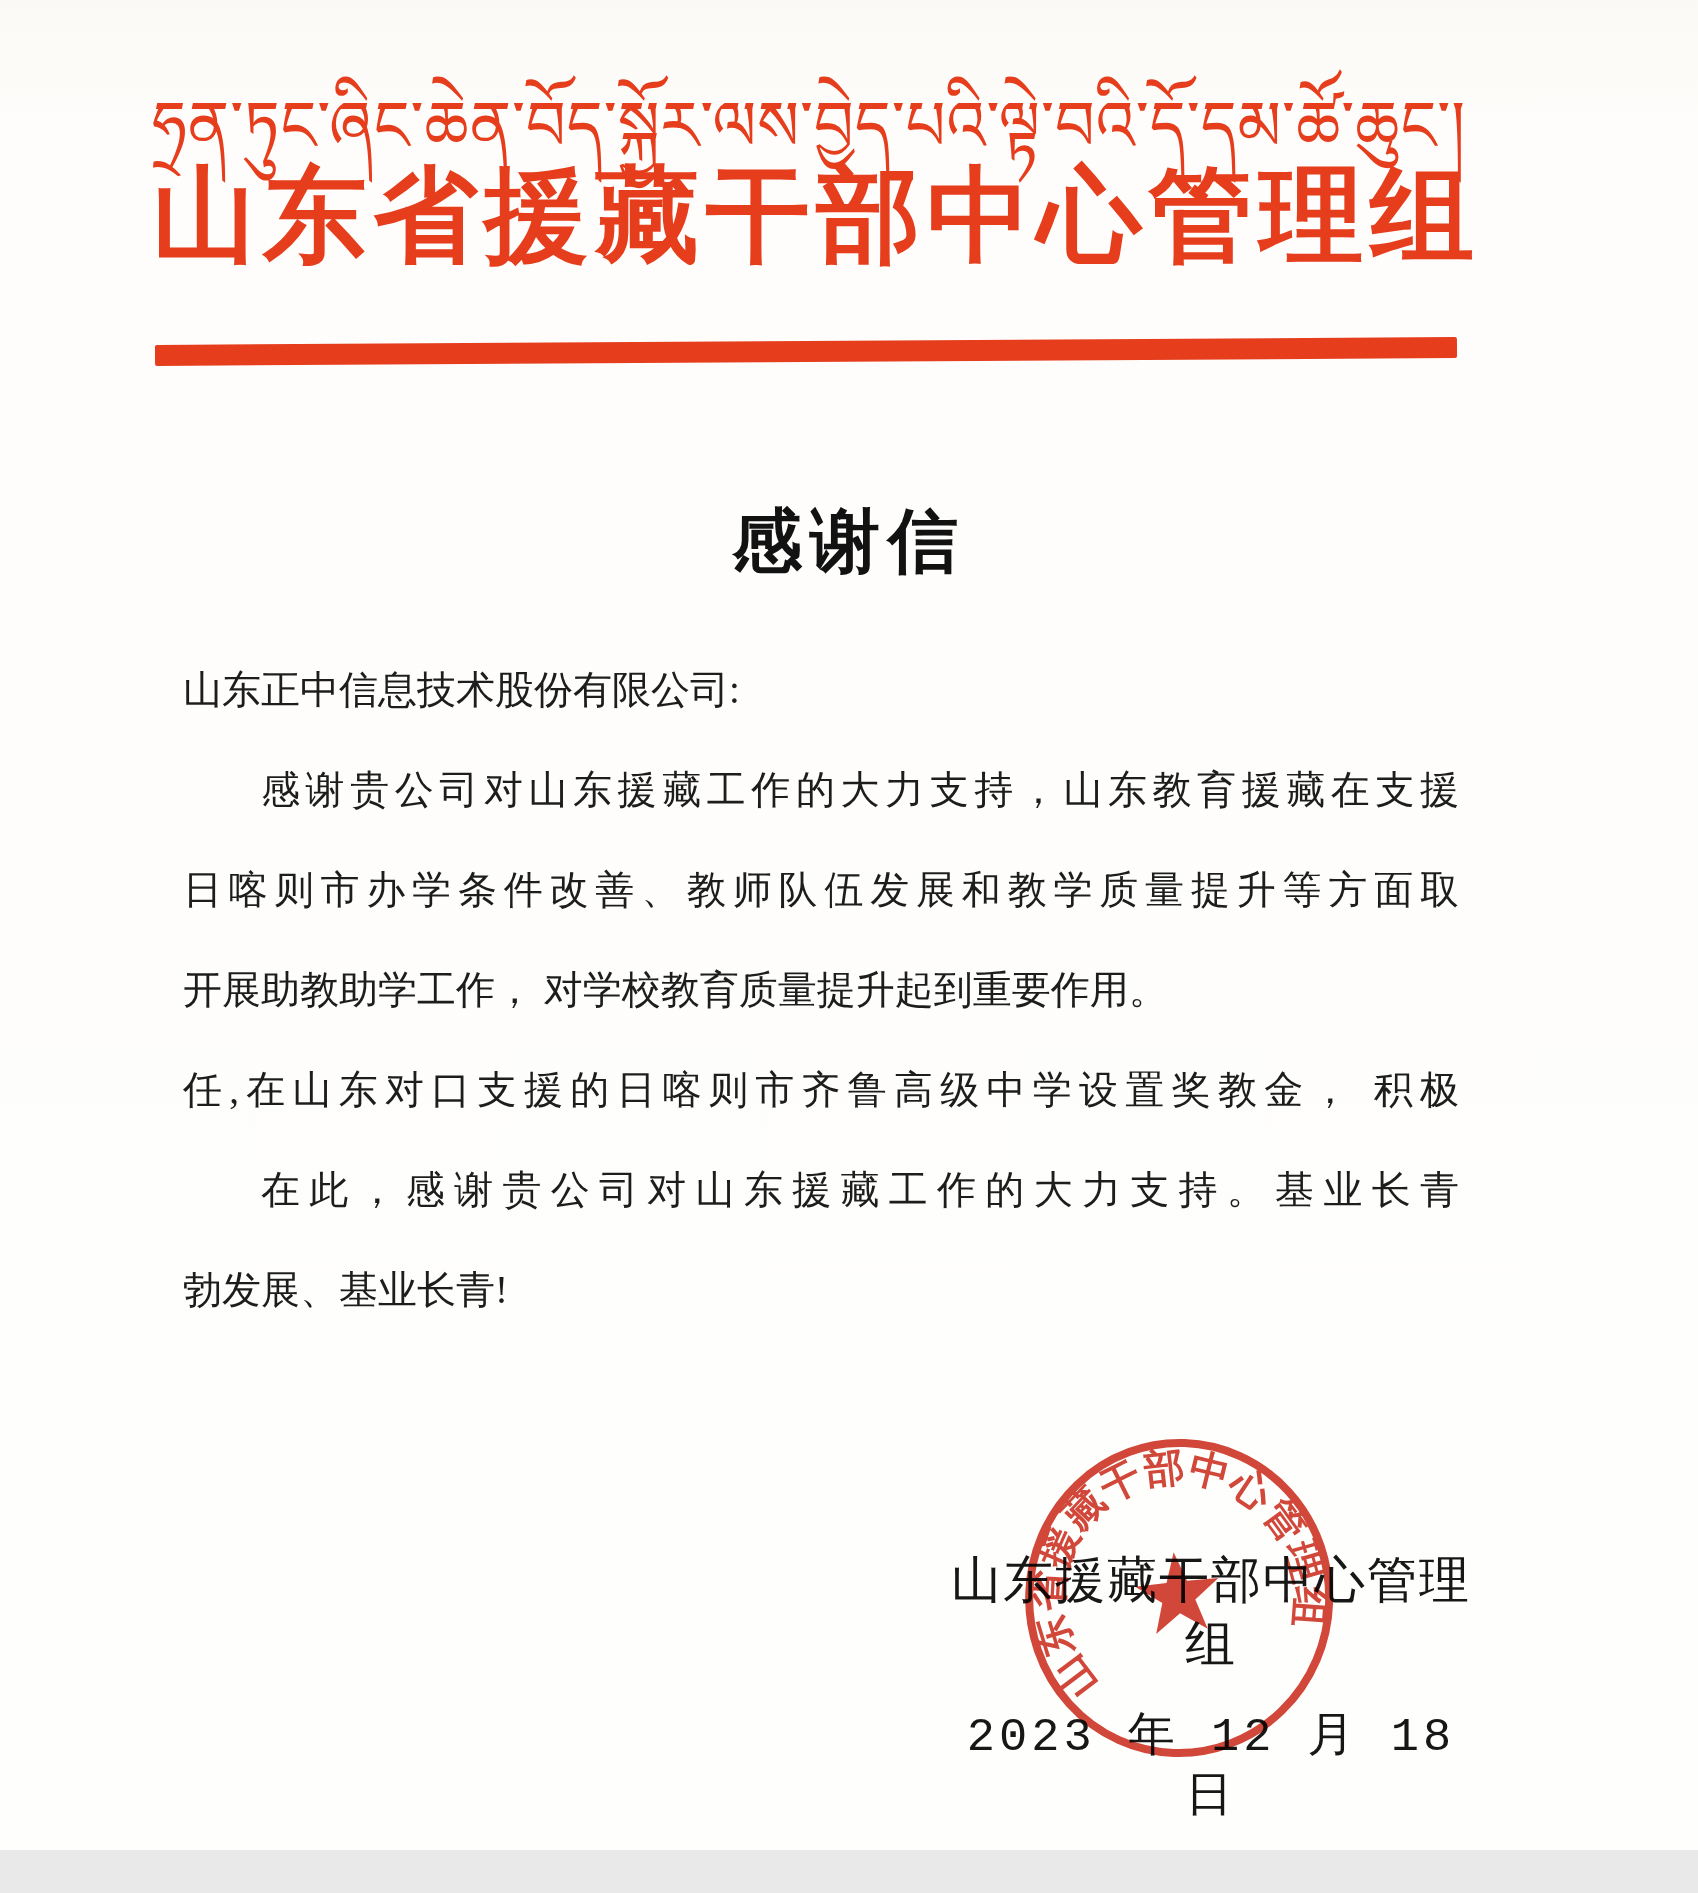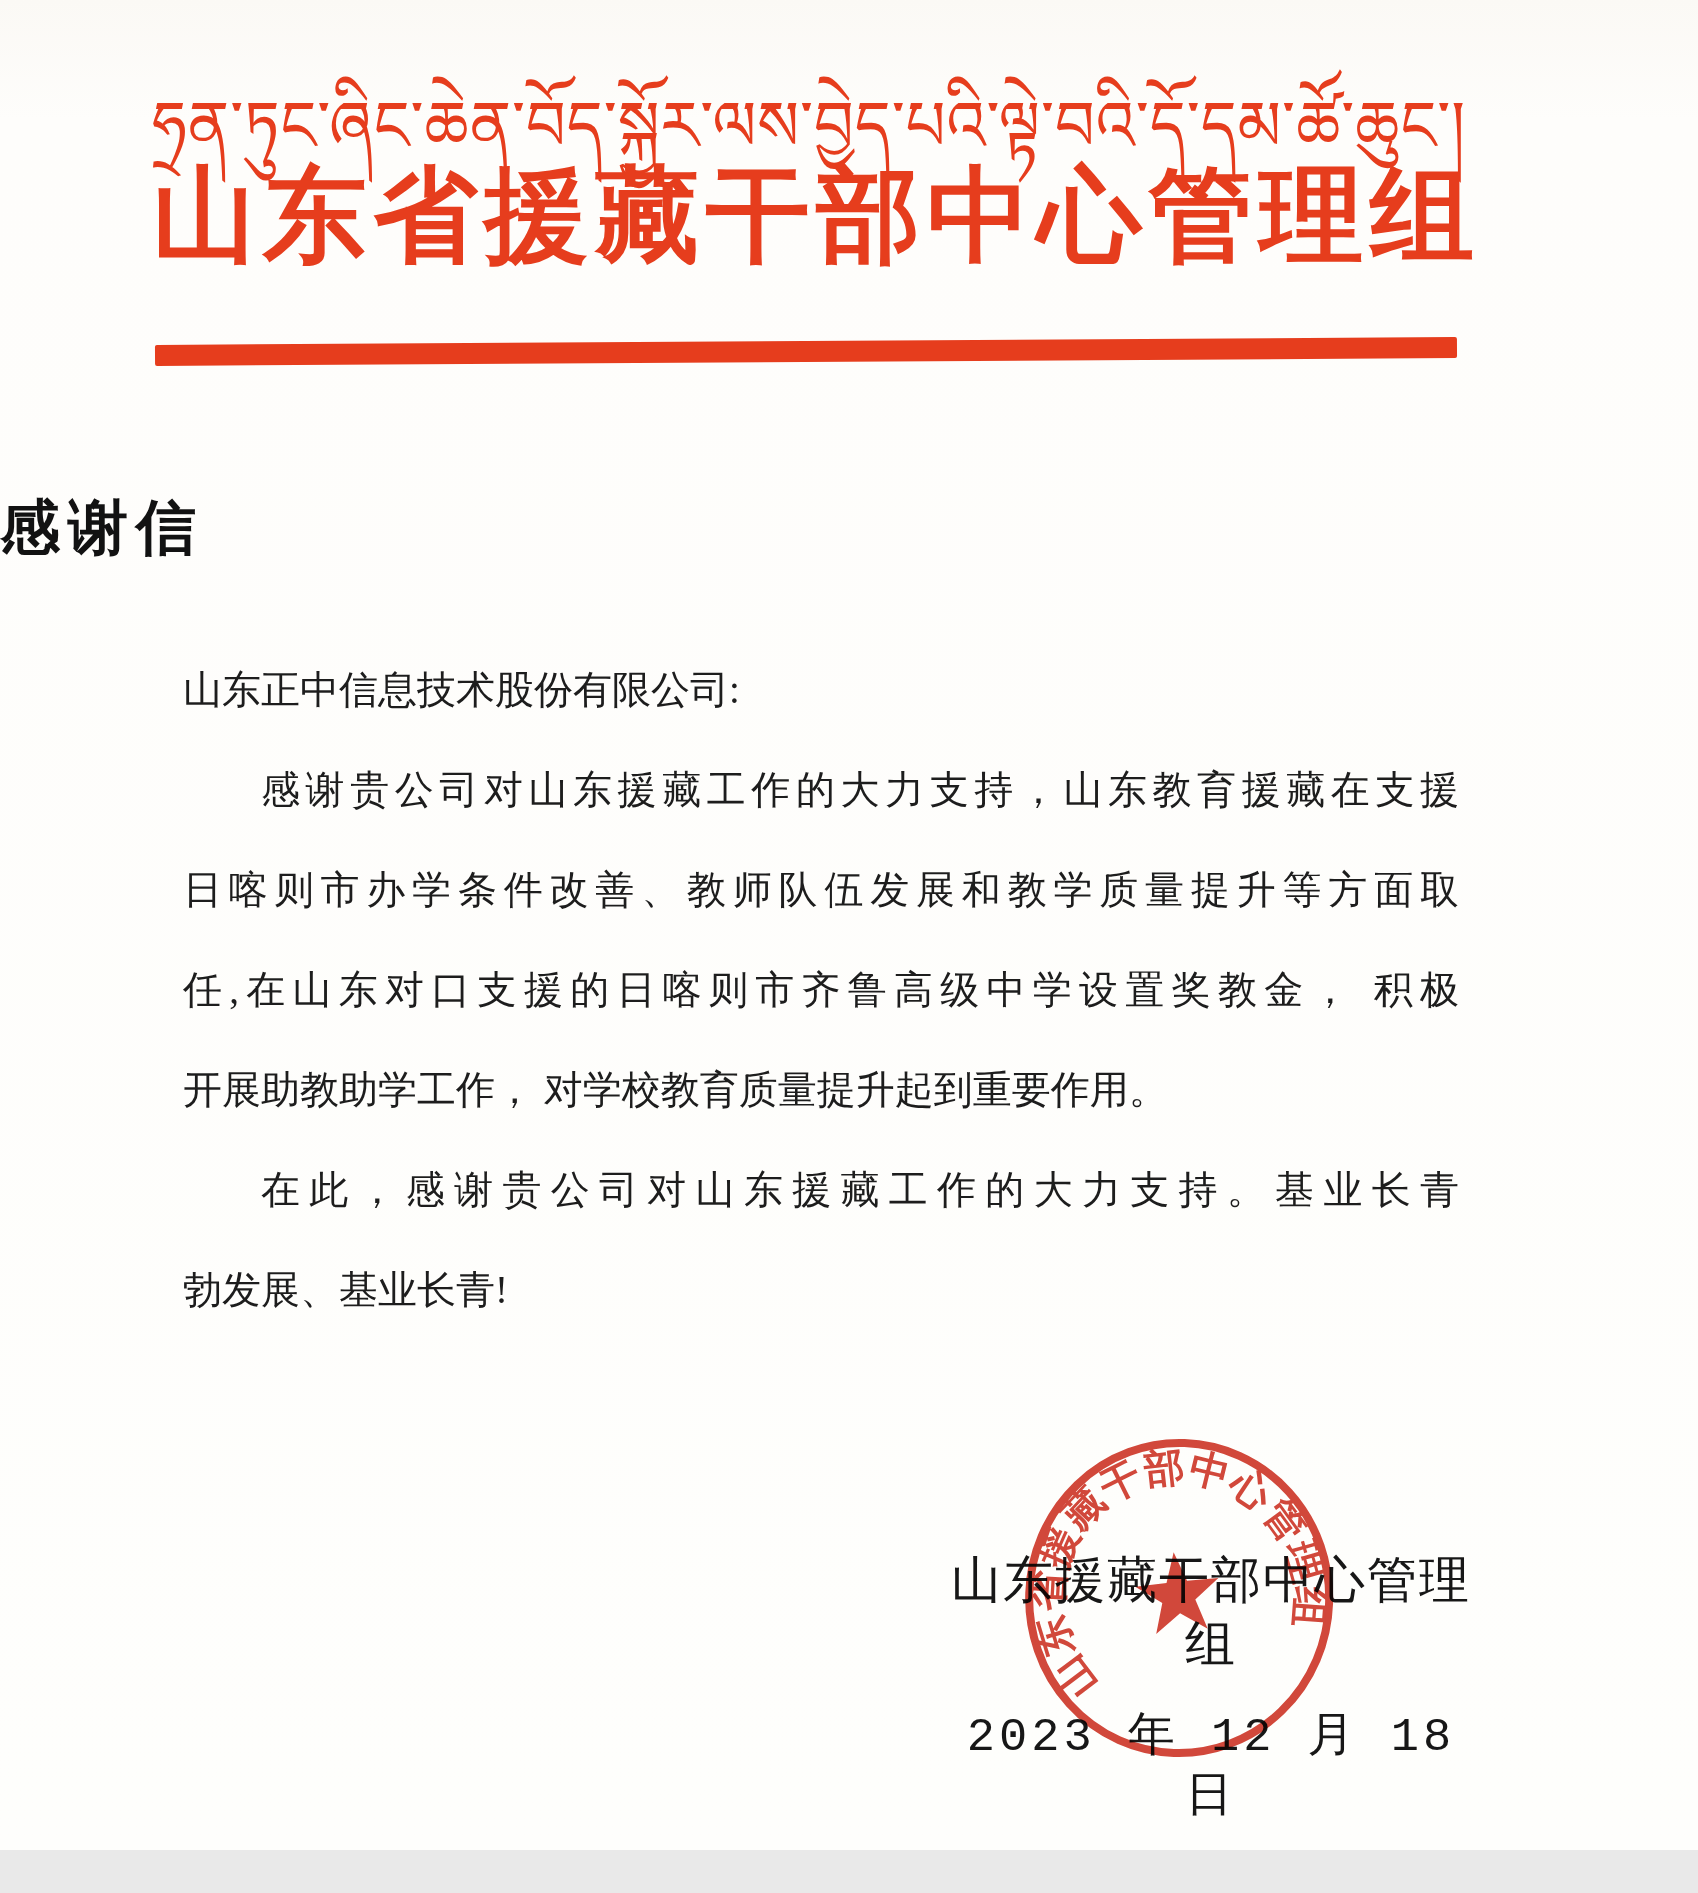--- a/index.html
+++ b/index.html
@@ -37,21 +37,22 @@
   }
   .redbar{
     position:absolute;left:155px;top:341px;width:1302px;height:21px;
     background:var(--accent);
     border-radius:2px;
     transform:rotate(-0.35deg);
   }
   
   .title{
     position:absolute;left:0;top:448px;width:100%;
-    font-size:60px;font-weight:700;color:#121212;
+    text-align:center;
+    font-size:70px;font-weight:700;color:#121212;
     letter-spacing:8px;
   }
   .body{
     position:absolute;left:183px;top:640px;width:1276px;
     font-size:39px;color:var(--ink);
   }
   .line{
     margin:0;height:100px;line-height:100px;
     text-align:left;
     font-weight:400;
@@ -94,22 +95,22 @@
     <div class="orgname">山东省援藏干部中心管理组</div>
     <div class="redbar"></div>
   </header>
 
   <h1 class="title">感谢信</h1>
 
   <main class="body">
     <p class="line">山东正中信息技术股份有限公司:</p>
     <p class="line just indent">感谢贵公司对山东援藏工作的大力支持，山东教育援藏在支援</p>
     <p class="line just">日喀则市办学条件改善、教师队伍发展和教学质量提升等方面取</p>
+    <p class="line">开展助教助学工作， 对学校教育质量提升起到重要作用。</p>
     <p class="line just">任,在山东对口支援的日喀则市齐鲁高级中学设置奖教金， 积极</p>
-    <p class="line">开展助教助学工作， 对学校教育质量提升起到重要作用。</p>
     <p class="line just indent">在此，感谢贵公司对山东援藏工作的大力支持。基业长青</p>
     <p class="line">勃发展、基业长青!</p>
   </main>
 
   <div class="sig-block">
     <div class="sig-name">山东援藏干部中心管理组</div>
     <div class="sig-date">2023 年 12 月 18 日</div>
   </div>
 
   <svg class="seal" viewBox="0 0 334 330" xmlns="http://www.w3.org/2000/svg">

